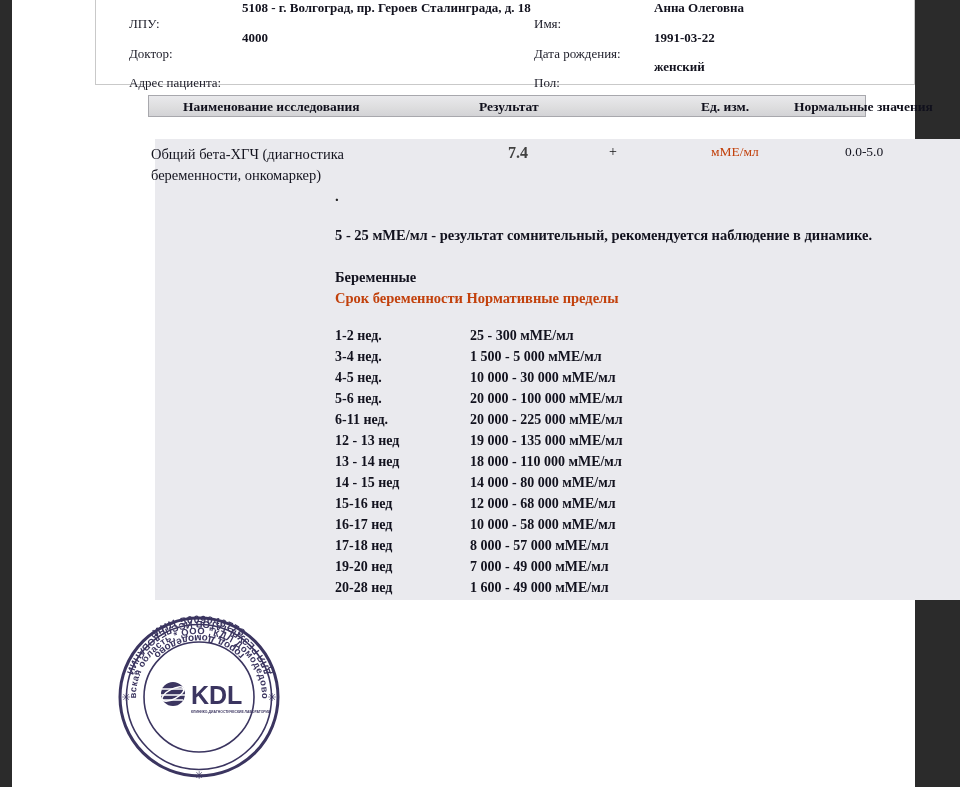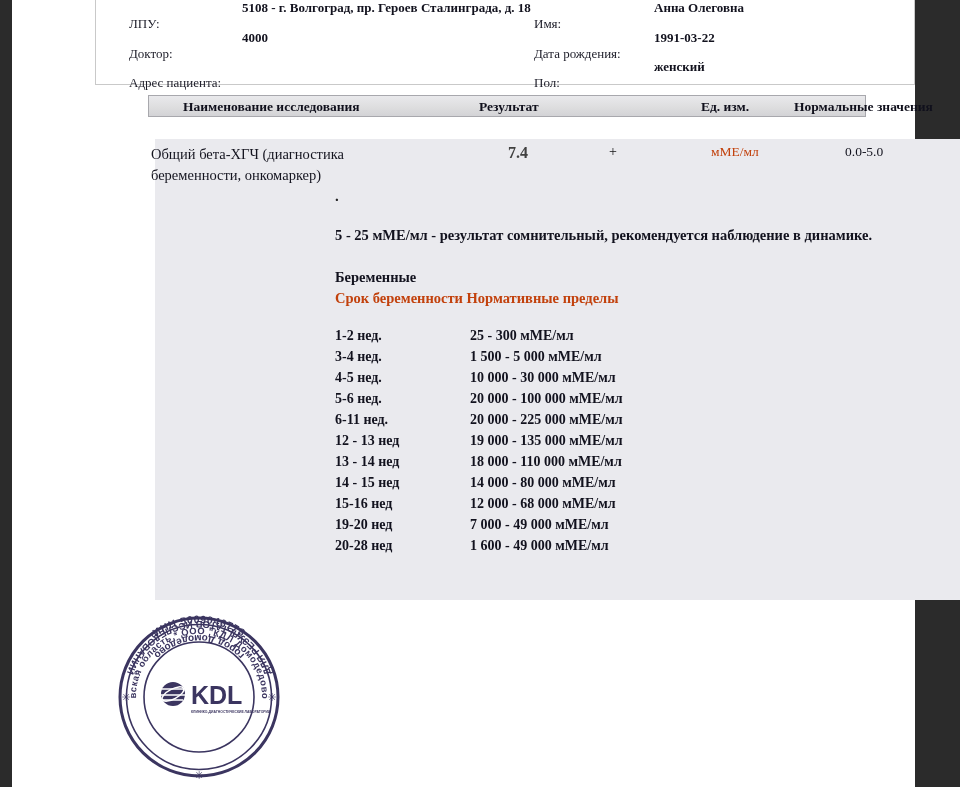--- a/index.html
+++ b/index.html
@@ -285,20 +285,28 @@
         <span class="ref-week">13 - 14 нед</span>
         <span class="ref-range">18 000 - 110 000 мМЕ/мл</span>
       </div>
       <div class="ref-row">
         <span class="ref-week">14 - 15 нед</span>
         <span class="ref-range">14 000 - 80 000 мМЕ/мл</span>
       </div>
       <div class="ref-row">
         <span class="ref-week">15-16 нед</span>
         <span class="ref-range">12 000 - 68 000 мМЕ/мл</span>
+      </div>
+      <div class="ref-row">
+        <span class="ref-week">16-17 нед</span>
+        <span class="ref-range">10 000 - 58 000 мМЕ/мл</span>
+      </div>
+      <div class="ref-row">
+        <span class="ref-week">17-18 нед</span>
+        <span class="ref-range">8 000 - 57 000 мМЕ/мл</span>
       </div>
       <div class="ref-row">
         <span class="ref-week">19-20 нед</span>
         <span class="ref-range">7 000 - 49 000 мМЕ/мл</span>
       </div>
       <div class="ref-row">
         <span class="ref-week">20-28 нед</span>
         <span class="ref-range">1 600 - 49 000 мМЕ/мл</span>
       </div>
     </div>

